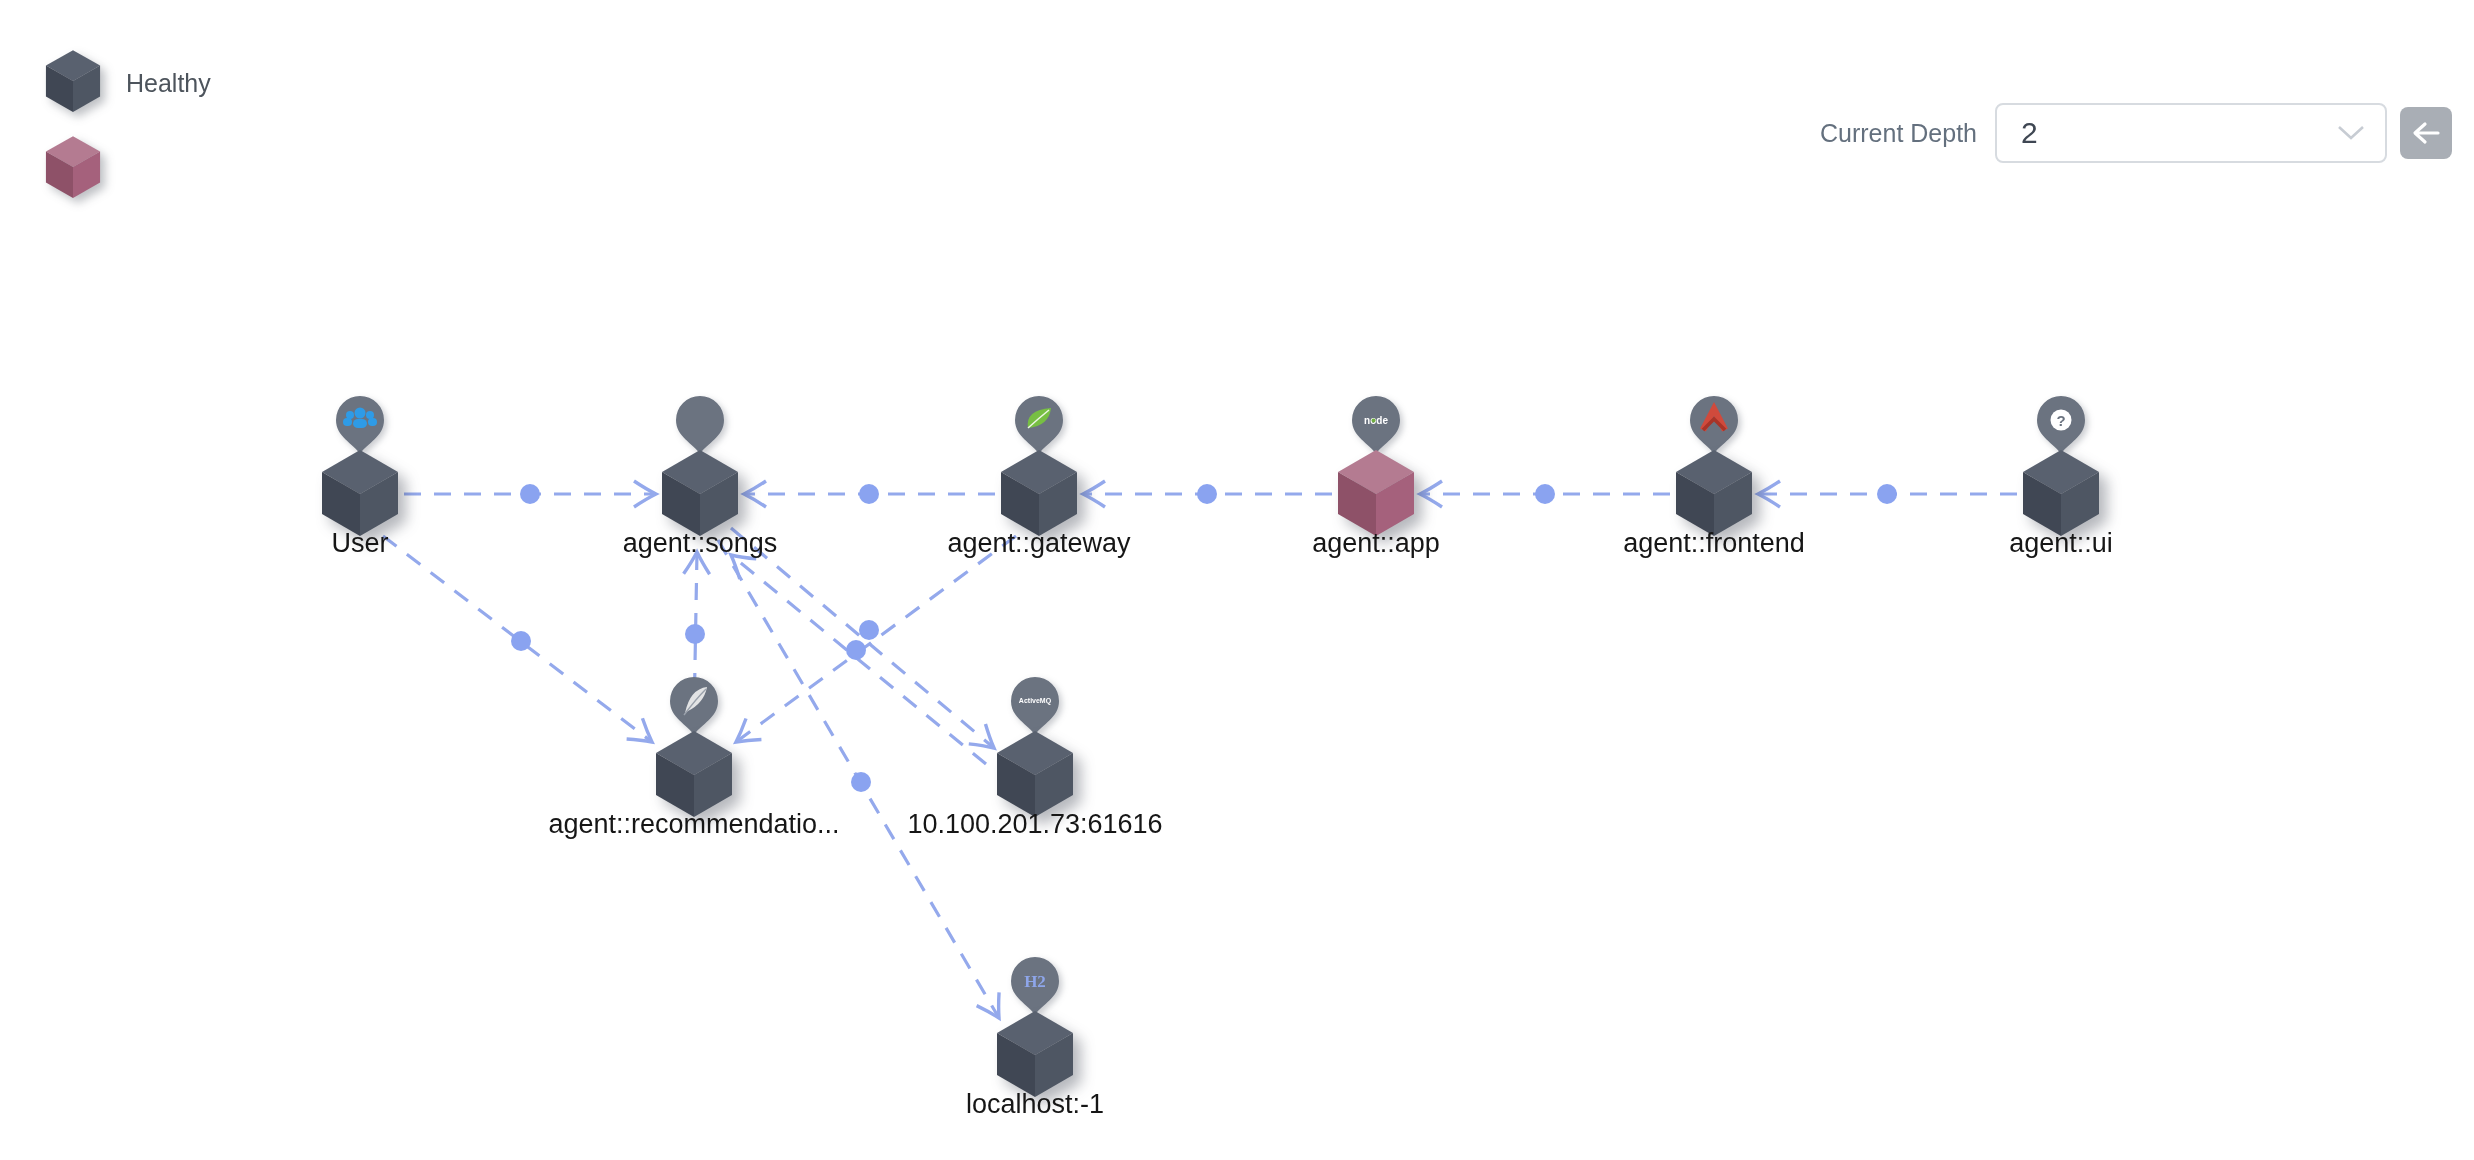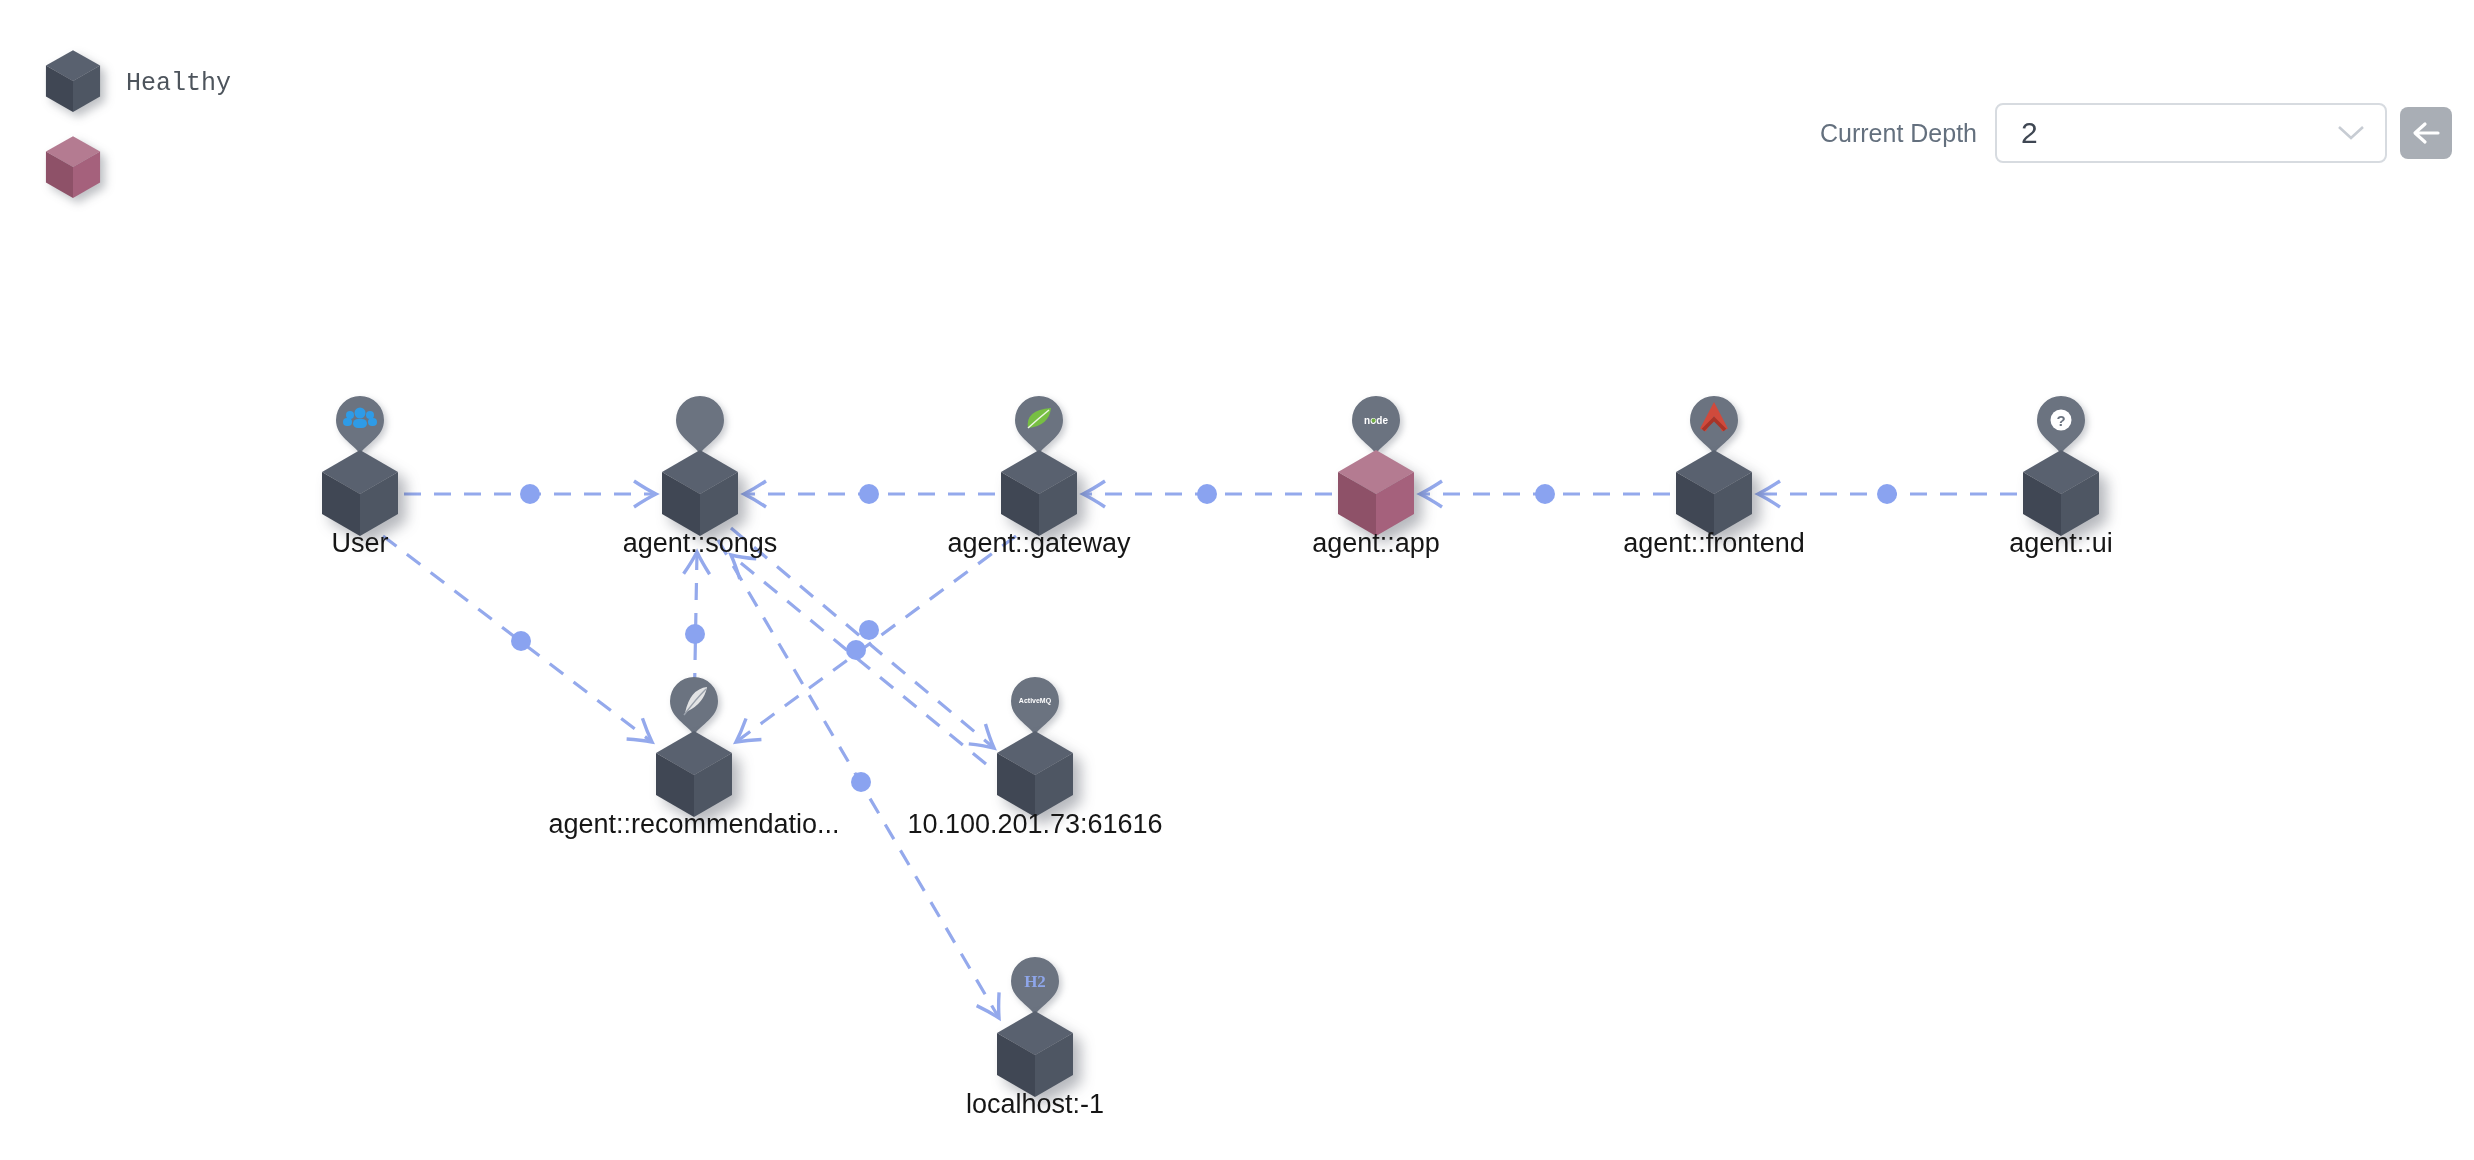--- a/index.html
+++ b/index.html
@@ -9,21 +9,21 @@
     --pin-color:#6b7380; --label-color:#161616;
   }
   *{margin:0;padding:0;box-sizing:border-box;}
   body{background:#ffffff;font-family:"Liberation Sans","DejaVu Sans",sans-serif;}
   .stage{position:relative;width:2474px;height:1160px;background:#ffffff;overflow:hidden;}
 
   
   .legend{position:absolute;left:44px;top:48px;display:flex;flex-direction:column;gap:16px;}
   .legend-item{display:flex;align-items:center;gap:24px;}
   .legend-item svg{filter:drop-shadow(5px 5px 5px rgba(40,46,60,.30));}
-  .legend-label{font-size:25px;color:#4d545c;font-family:Liberation Mono, monospace;}
+  .legend-label{font-size:25px;color:#4d545c;}
 
   
   .controls{position:absolute;top:103px;right:22px;display:flex;align-items:center;}
   .depth-label{font-size:25px;color:#64707e;margin-right:18px;white-space:nowrap;}
   .depth-select{position:relative;width:392px;height:60px;background:#fff;border:2px solid #d7dbe0;
     border-radius:8px;display:flex;align-items:center;padding-left:24px;cursor:pointer;}
   .depth-value{font-size:30px;color:#3f4753;}
   .depth-chevron{position:absolute;right:20px;top:50%;transform:translateY(-50%);}
   .back-btn{width:52px;height:52px;margin-left:13px;background:#a9aeb5;border:none;border-radius:8px;
     display:flex;align-items:center;justify-content:center;cursor:pointer;}

